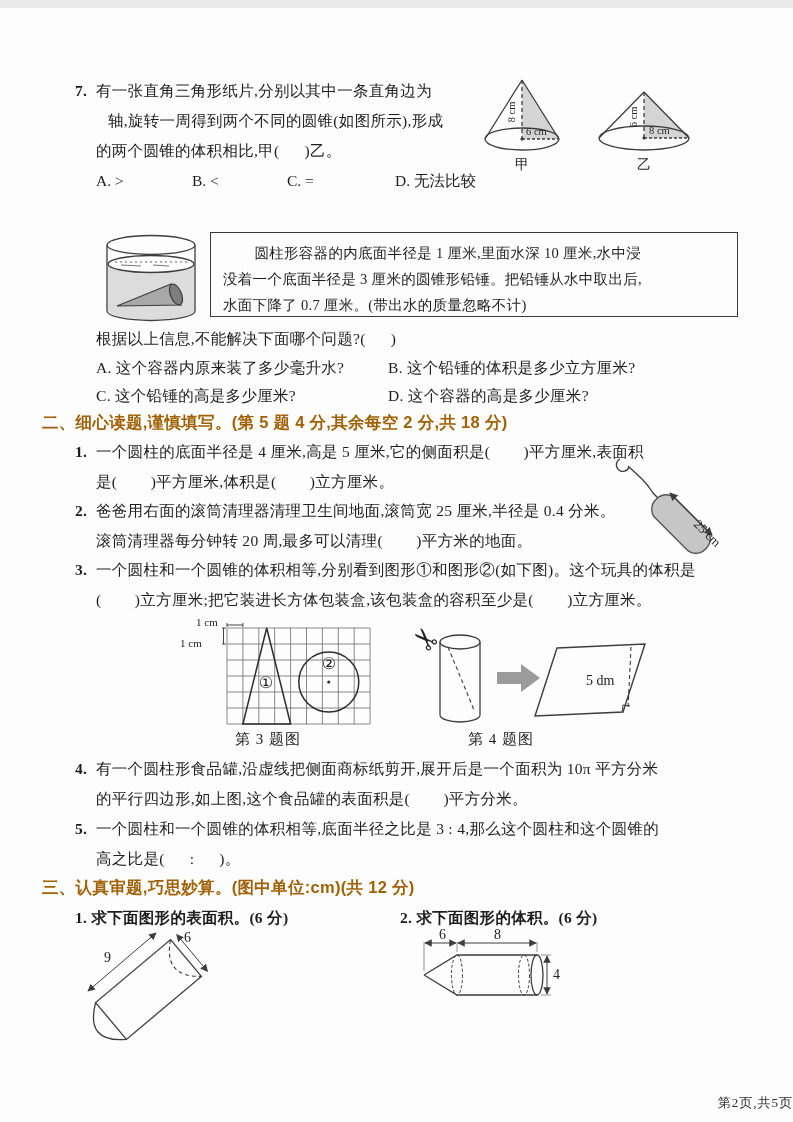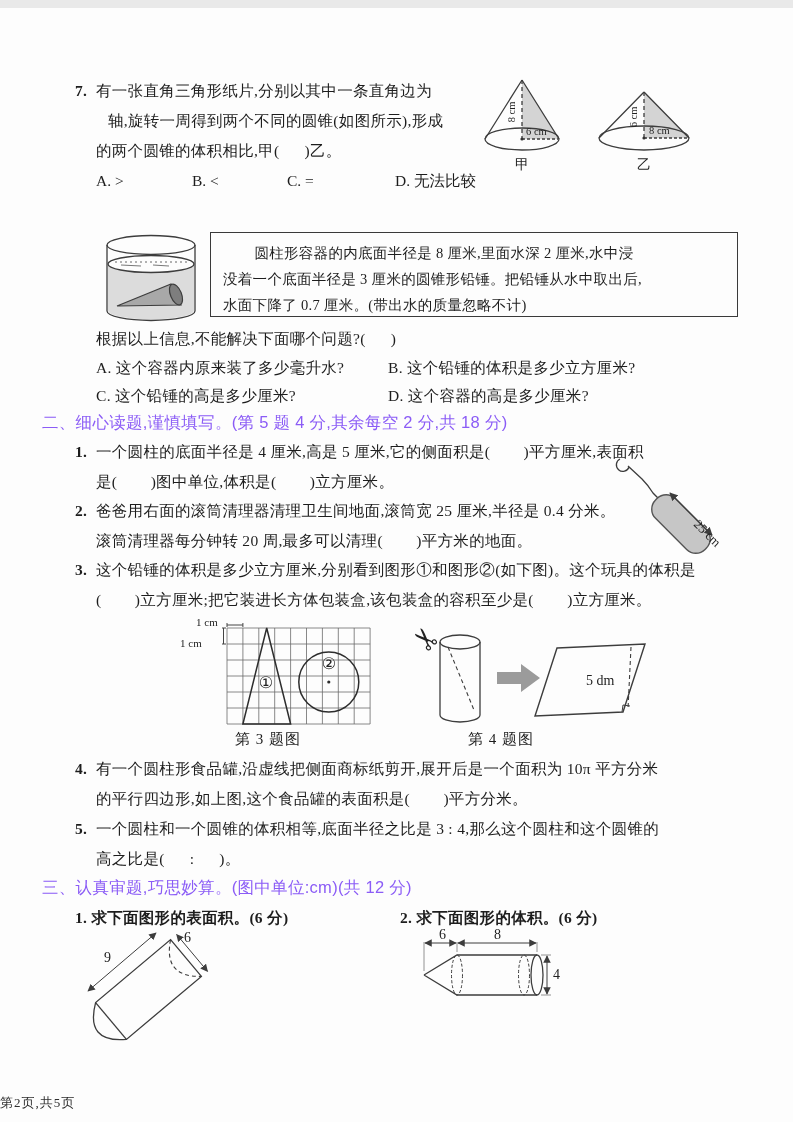--- a/index.html
+++ b/index.html
@@ -1,30 +1,30 @@
 <!DOCTYPE html>
 <html><head>
 <meta charset="utf-8">
 <style>
   html,body{margin:0;padding:0;background:#e9e9e9;}
   #page{position:relative;width:793px;height:1122px;margin:8px auto;background:#fdfdfd;
         font-family:"Liberation Serif","DejaVu Serif",serif;color:#1d1d1d;overflow:hidden;}
   .line{position:absolute;white-space:pre;font-size:15.5px;line-height:22px;letter-spacing:.3px;}
   .qnum{display:inline-block;width:21px;font-weight:bold;}
   .sec-title{position:absolute;white-space:pre;font-family:"Liberation Sans","DejaVu Sans",sans-serif;
-             font-weight:normal;font-size:16.5px;letter-spacing:.3px;color:#8b5cf6;}
+             font-weight:bold;font-size:16.5px;letter-spacing:.3px;color:#a16207;}
   .note-box{position:absolute;left:210px;top:224px;width:528px;height:85px;border:1.6px solid #3a3a3a;
             box-sizing:border-box;padding:7px 12px 0;background:#fdfdfd;}
   .note-line{white-space:pre;font-size:14.5px;line-height:26px;letter-spacing:.3px;}
   .caption{position:absolute;font-size:15px;letter-spacing:1px;}
   .opt-row{position:absolute;white-space:pre;font-size:15.5px;}
   .opt-a{display:inline-block;width:96px;}
   .opt-b{display:inline-block;width:95px;}
   .opt-c{display:inline-block;width:108px;}
-  .footer{position:absolute;left:0;top:1086px;width:100%;text-align:left;font-size:13px;color:#2e2e2e;letter-spacing:1px;}
+  .footer{position:absolute;left:0;top:1086px;width:100%;text-align:right;font-size:13px;color:#2e2e2e;letter-spacing:1px;}
   svg{position:absolute;overflow:visible;}
   svg text{font-family:"Liberation Serif","DejaVu Serif",serif;fill:#222;}
   .fig-stroke{stroke:#3d3d3d;fill:none;stroke-width:1.3;}
 </style>
 </head>
 <body>
 
 <div id="page">
 
   <svg width="0" height="0" style="position:absolute">
@@ -69,49 +69,49 @@
     <path d="M20,30 L92,30" stroke="#666" stroke-width="1" stroke-dasharray="2,3" fill="none"></path>
     <path d="M26,33 L46,34 M58,33 L74,34" stroke="#777" stroke-width="1" fill="none"></path>
     <polygon points="22,74 76,52 86,73" fill="#a8a8a8" stroke="#3d3d3d" stroke-width="1.2"></polygon>
     <ellipse cx="81" cy="62.5" rx="5.5" ry="11" transform="rotate(-22 81 62.5)" fill="#7e7e7e" stroke="#3d3d3d" stroke-width="1.2"></ellipse>
     <ellipse cx="56" cy="13" rx="44" ry="9.5" class="fig-stroke"></ellipse>
     <path d="M12,13 L12,79 M100,13 L100,79" class="fig-stroke" stroke-width="1.5"></path>
     <path d="M12,79 A44,9.5 0 0 0 100,79" class="fig-stroke" stroke-width="1.5"></path>
   </svg>
 
   <div class="note-box">
-    <div class="note-line">        圆柱形容器的内底面半径是 8 厘米,里面水深 2 厘米,水中浸</div>
+    <div class="note-line">        圆柱形容器的内底面半径是 1 厘米,里面水深 10 厘米,水中浸</div>
     <div class="note-line">没着一个底面半径是 3 厘米的圆锥形铅锤。把铅锤从水中取出后,</div>
     <div class="note-line">水面下降了 0.7 厘米。(带出水的质量忽略不计)</div>
   </div>
 
   <div class="line" style="left:96px;top:320px">根据以上信息,不能解决下面哪个问题?(      )</div>
   <div class="line" style="left:96px;top:349px">A. 这个容器内原来装了多少毫升水?</div>
   <div class="line" style="left:96px;top:377px">C. 这个铅锤的高是多少厘米?</div>
   <div class="line" style="left:388px;top:349px">B. 这个铅锤的体积是多少立方厘米?</div>
   <div class="line" style="left:388px;top:377px">D. 这个容器的高是多少厘米?</div>
 
   <div class="sec-title" style="left:42px;top:404px">二、细心读题,谨慎填写。(第 5 题 4 分,其余每空 2 分,共 18 分)</div>
 
   <div class="line" style="left:75px;top:433px"><span class="qnum">1.</span><span>一个圆柱的底面半径是 4 厘米,高是 5 厘米,它的侧面积是(        )平方厘米,表面积</span></div>
-  <div class="line" style="left:96px;top:463px">是(        )图中单位,体积是(        )立方厘米。</div>
+  <div class="line" style="left:96px;top:463px">是(        )平方厘米,体积是(        )立方厘米。</div>
 
   <div class="line" style="left:75px;top:492px"><span class="qnum">2.</span><span>爸爸用右面的滚筒清理器清理卫生间地面,滚筒宽 25 厘米,半径是 0.4 分米。</span></div>
   <div class="line" style="left:96px;top:522px">滚筒清理器每分钟转 20 周,最多可以清理(        )平方米的地面。</div>
 
   <svg style="left:607px;top:445px" width="128" height="110" viewBox="0 0 128 110">
     <path d="M13,6 a6.5,6.5 0 1 0 9,8 M21,13 L35,26 Q41,32 46,40 L58,52" class="fig-stroke" stroke-width="2.4"></path>
     <g transform="rotate(-45 74 71)">
       <rect x="60" y="36" width="28" height="70" rx="13" fill="#c6c6c6" stroke="#555" stroke-width="1.4"></rect>
     </g>
     <line x1="63" y1="40" x2="105" y2="82" stroke="#3d3d3d" stroke-width="1.1" marker-start="url(#ah)" marker-end="url(#ah)"></line>
     <text x="86" y="72" font-size="13" transform="rotate(45 86 72)">25 cm</text>
   </svg>
 
-  <div class="line" style="left:75px;top:551px"><span class="qnum">3.</span><span>这个铅锤的体积是多少立方厘米,分别看到图形①和图形②(如下图)。这个玩具的体积是</span></div>
+  <div class="line" style="left:75px;top:551px"><span class="qnum">3.</span><span>一个圆柱和一个圆锥的体积相等,分别看到图形①和图形②(如下图)。这个玩具的体积是</span></div>
   <div class="line" style="left:96px;top:581px">(        )立方厘米;把它装进长方体包装盒,该包装盒的容积至少是(        )立方厘米。</div>
 
   <svg style="left:178px;top:608px" width="210" height="114" viewBox="0 0 210 114">
     <path d="M49,12V108 M64.9,12V108 M80.8,12V108 M96.7,12V108 M112.6,12V108 M128.5,12V108 M144.4,12V108 M160.3,12V108 M176.2,12V108 M192.1,12V108
              M49,12H192.1 M49,28H192.1 M49,44H192.1 M49,60H192.1 M49,76H192.1 M49,92H192.1 M49,108H192.1" stroke="#6a6a6a" stroke-width="0.8" fill="none"></path>
     <path d="M49,7 v4 M64.9,7 v4 M49,9 H64.9" stroke="#444" stroke-width="1" fill="none"></path>
     <path d="M44,12 h4 M44,28 h4 M45.5,12 V28" stroke="#444" stroke-width="1" fill="none"></path>
     <text x="18" y="10" font-size="11">1 cm</text>
     <text x="2" y="31" font-size="11">1 cm</text>
     <path d="M88.7,12 L64.9,108 L112.6,108 Z" stroke="#2d2d2d" stroke-width="1.5" fill="none"></path>

